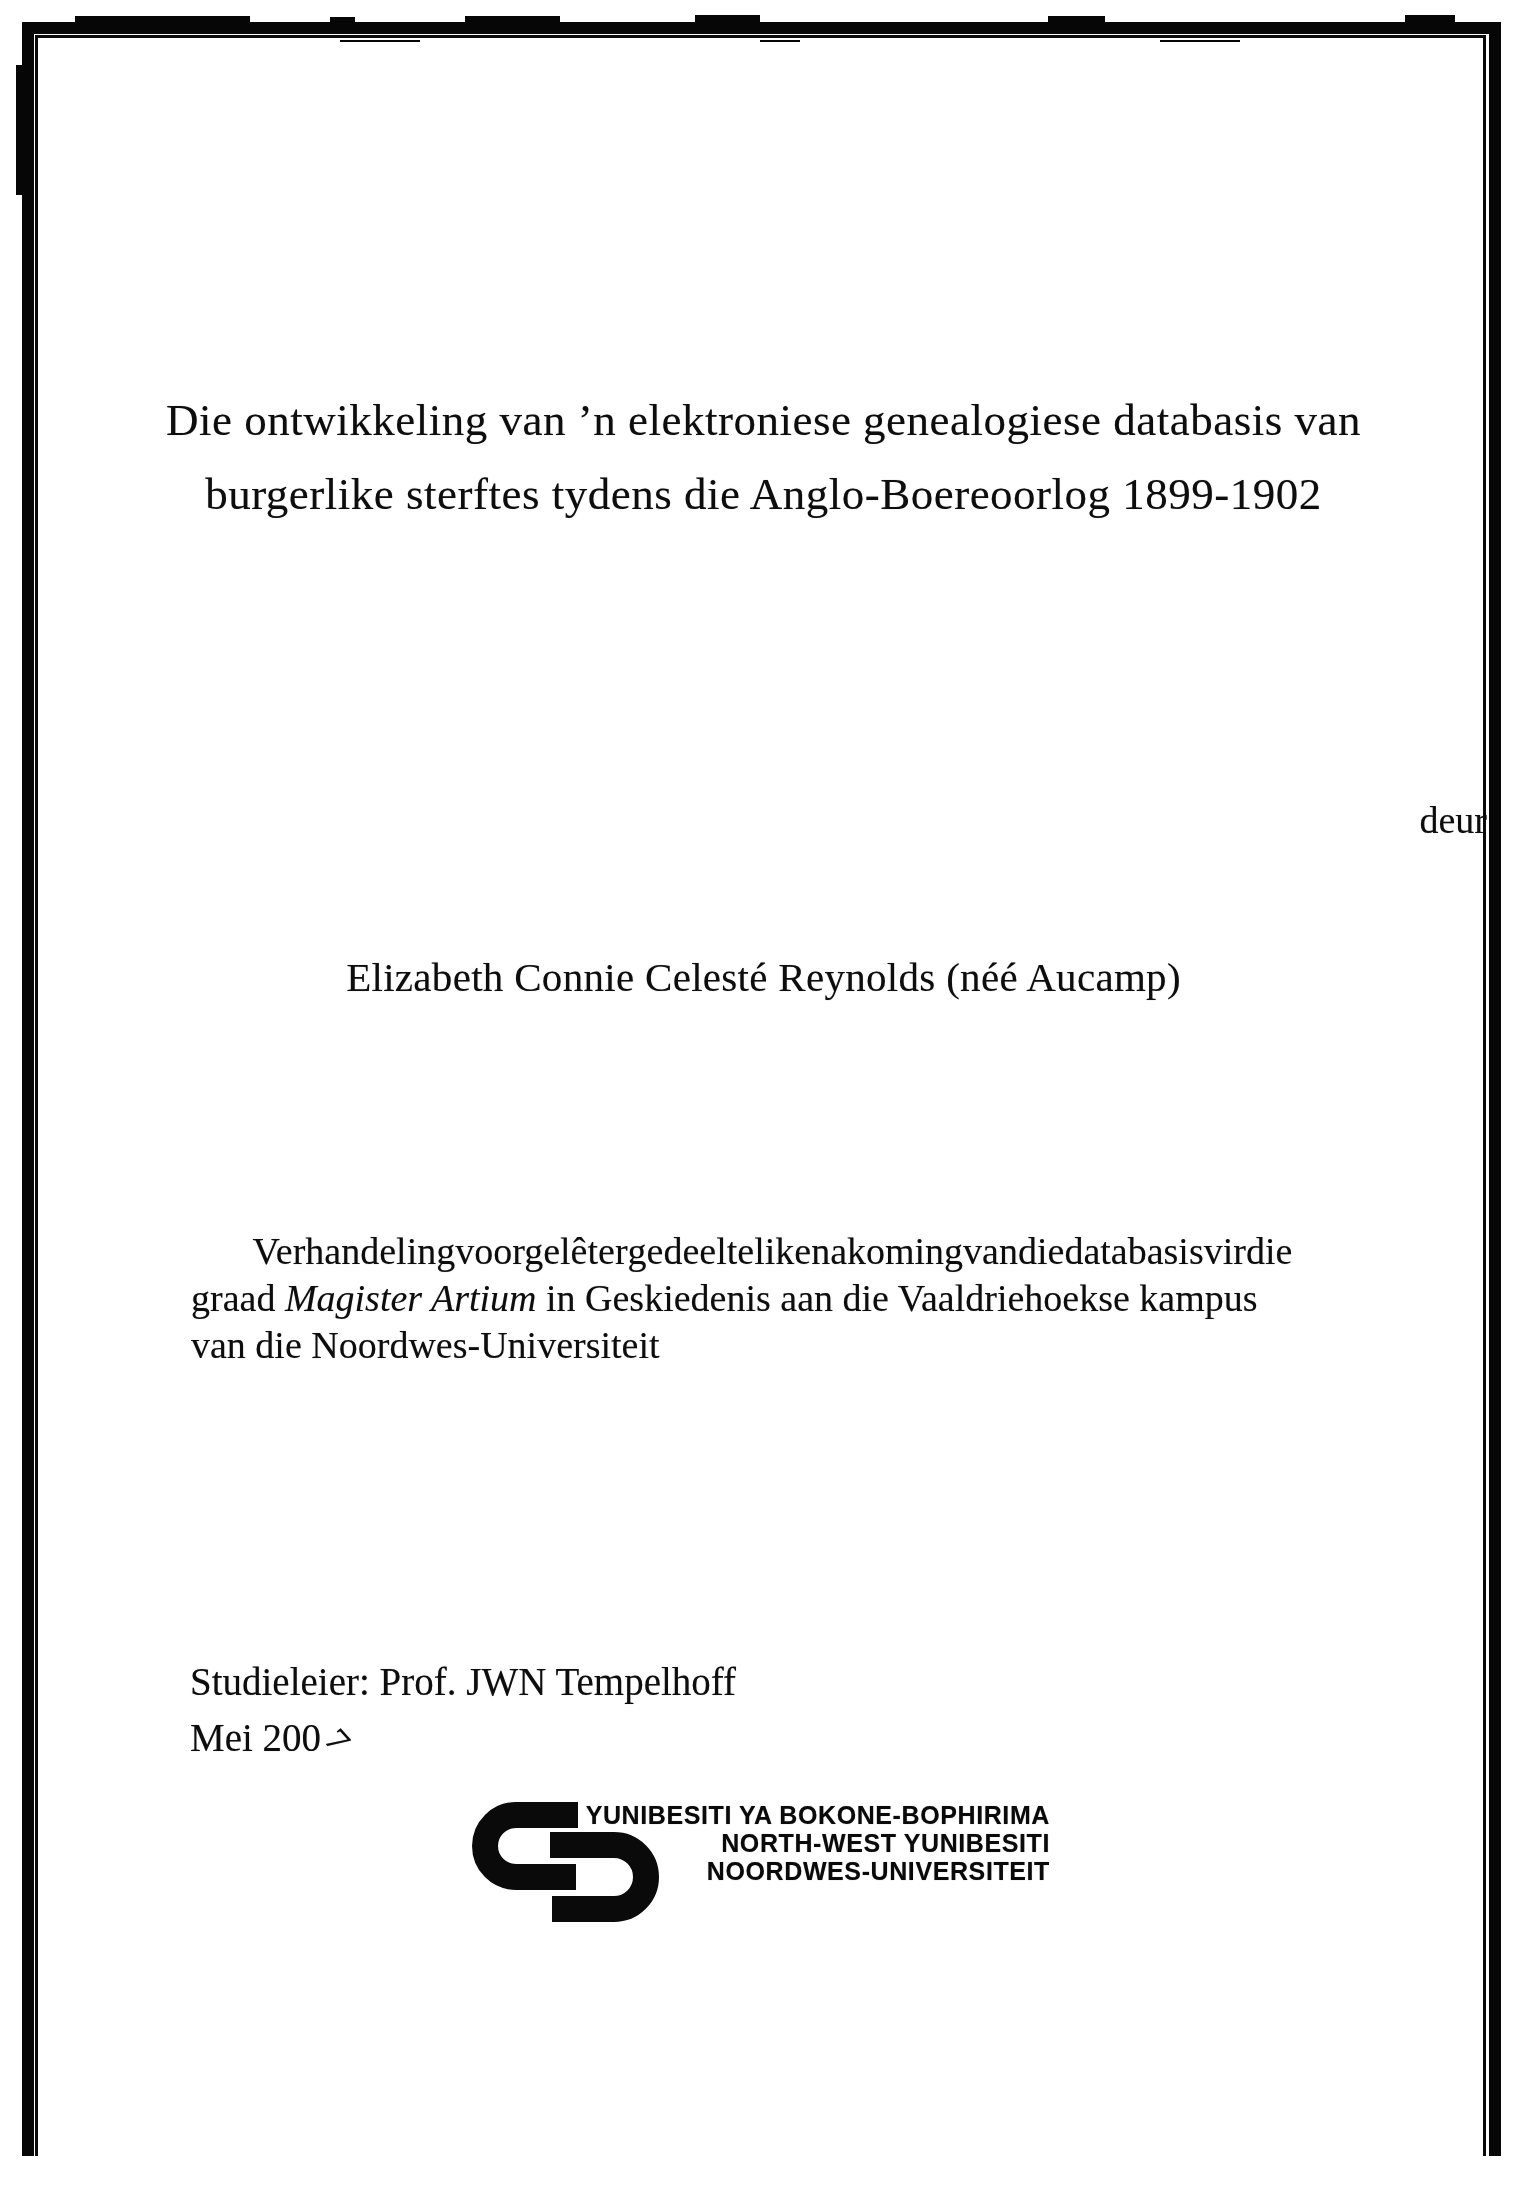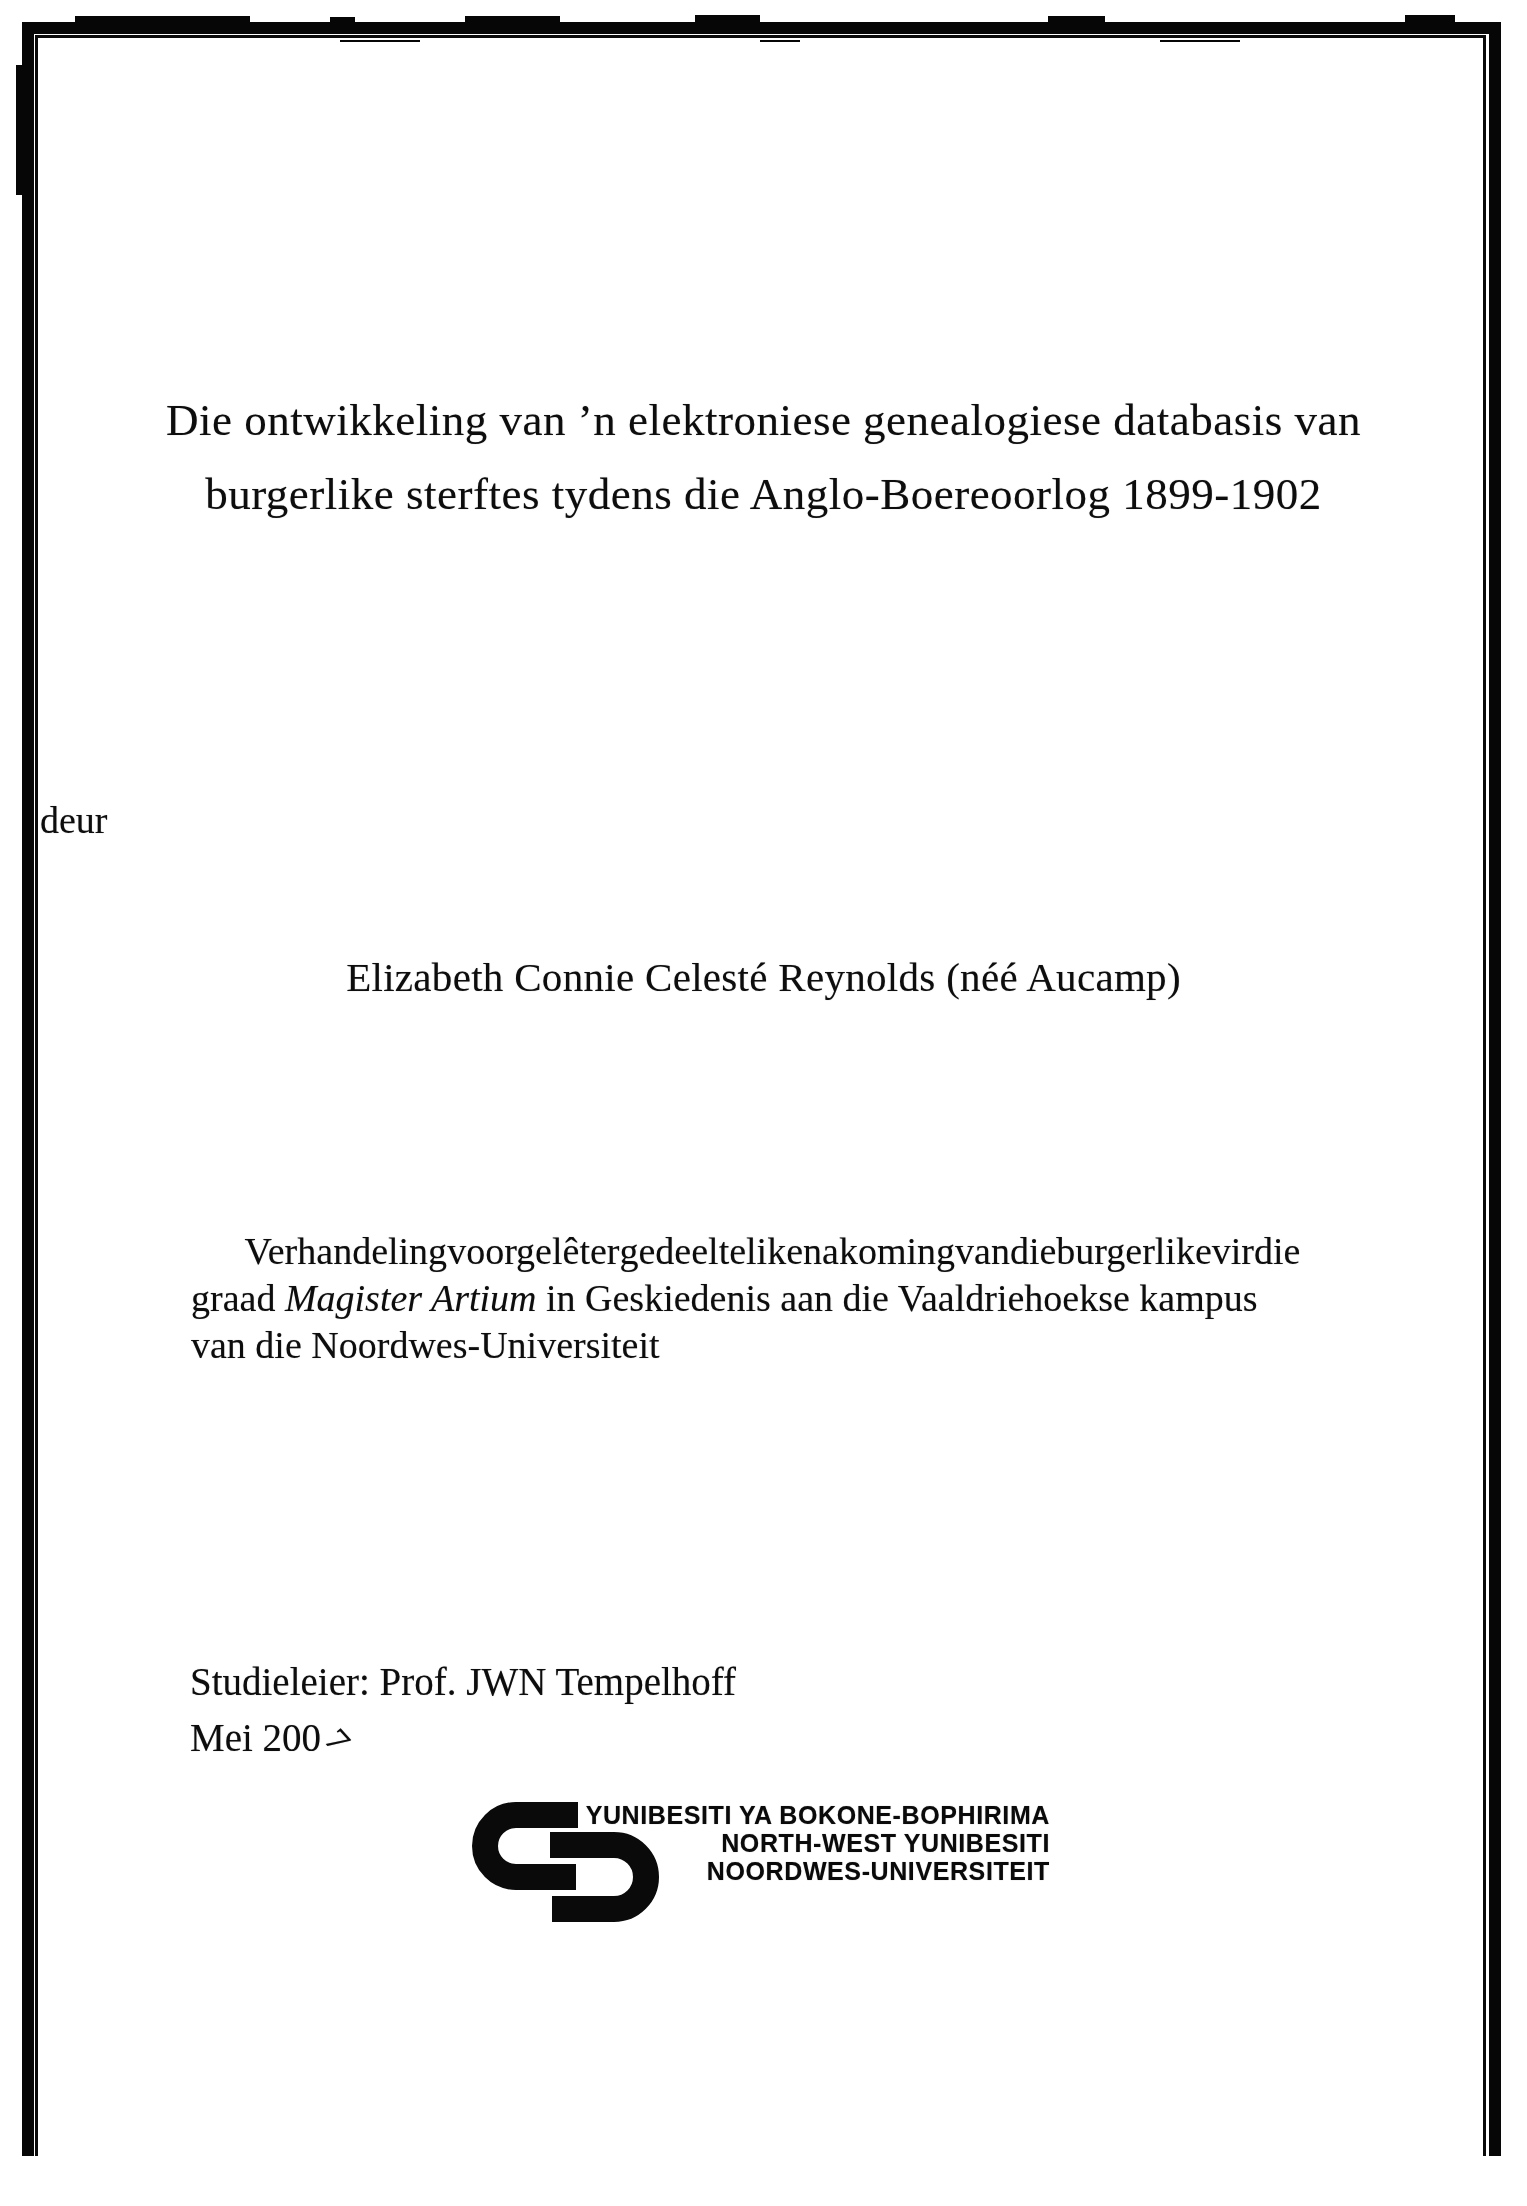--- a/index.html
+++ b/index.html
@@ -21,21 +21,21 @@
   }
   .blot{position:absolute;background:#060606;}
   .txt{position:absolute;text-shadow:0 0 1px rgba(10,10,10,0.35);}
   .title{
     left:40px;top:383px;width:1447px;
     font-size:45px;line-height:74px;font-weight:400;
     text-align:center;letter-spacing:0.5px;margin:0;
   }
   .byline{
     left:40px;top:801px;width:1447px;
-    font-size:38px;line-height:38px;text-align:left;
+    font-size:38px;line-height:38px;text-align:right;
   }
   .author{
     left:40px;top:957px;width:1447px;
     font-size:41px;line-height:41px;text-align:center;letter-spacing:0.3px;
   }
   .statement{
     left:191px;top:1223px;width:1163px;
     font-size:38px;line-height:40px;
   }
   .line-justified{display:flex;justify-content:center;white-space:nowrap;margin-top:8px;}
@@ -92,21 +92,21 @@
 
   <div class="txt statement">
     <div class="line-justified">
         <span>Verhandeling</span>
         <span>voorgelê</span>
         <span>ter</span>
         <span>gedeeltelike</span>
         <span>nakoming</span>
         <span>van</span>
         <span>die</span>
-        <span>burgerlike</span>
+        <span>databasis</span>
         <span>vir</span>
         <span>die</span>
       </div>
     <div class="st-line"><span>graad </span><em>Magister Artium</em><span> in Geskiedenis aan die Vaaldriehoekse kampus</span></div>
     <div class="st-line">van die Noordwes-Universiteit</div>
   </div>
 
   <div class="txt supervisor">
     <div>Studieleier: Prof. JWN Tempelhoff</div>
     <div><span>Mei 200</span><span class="glyph7">7</span></div>

